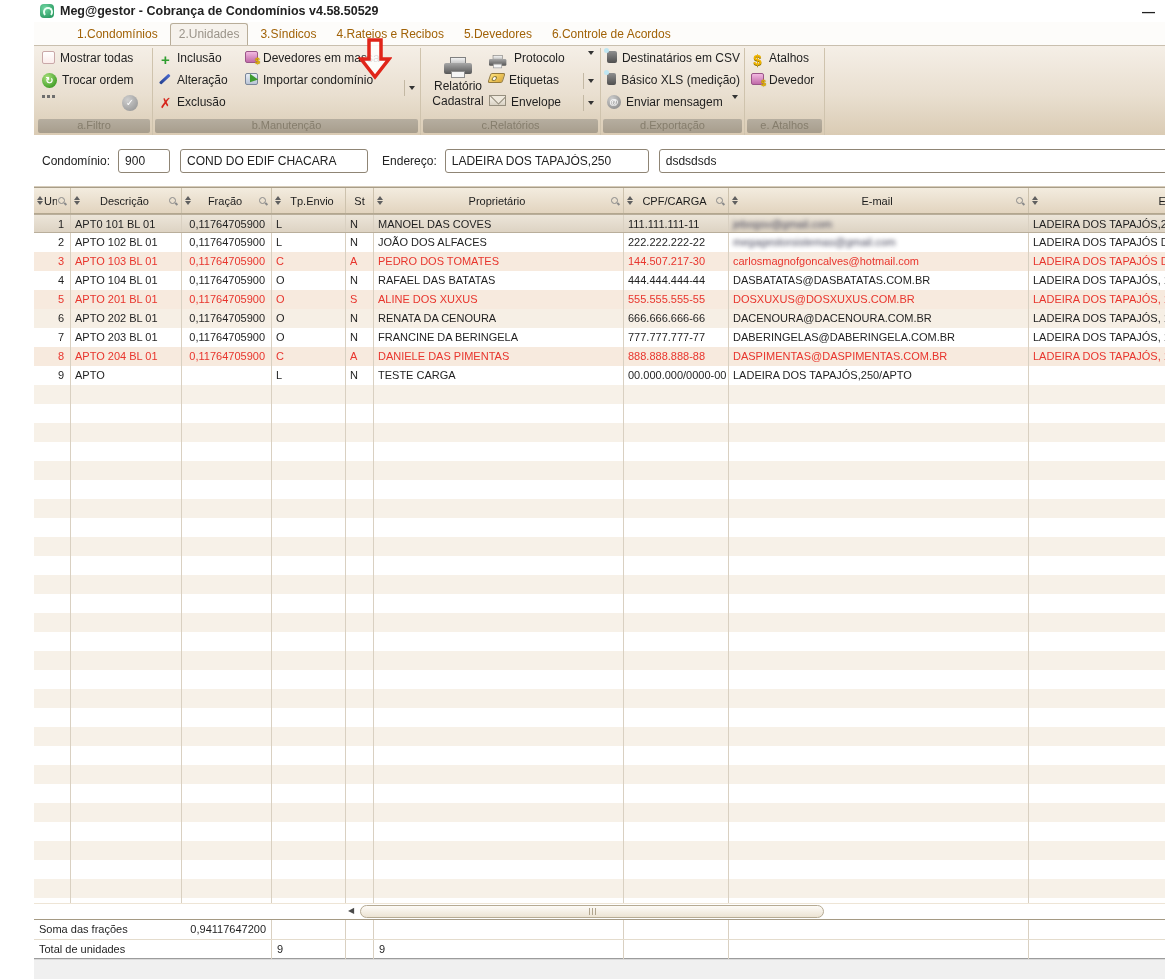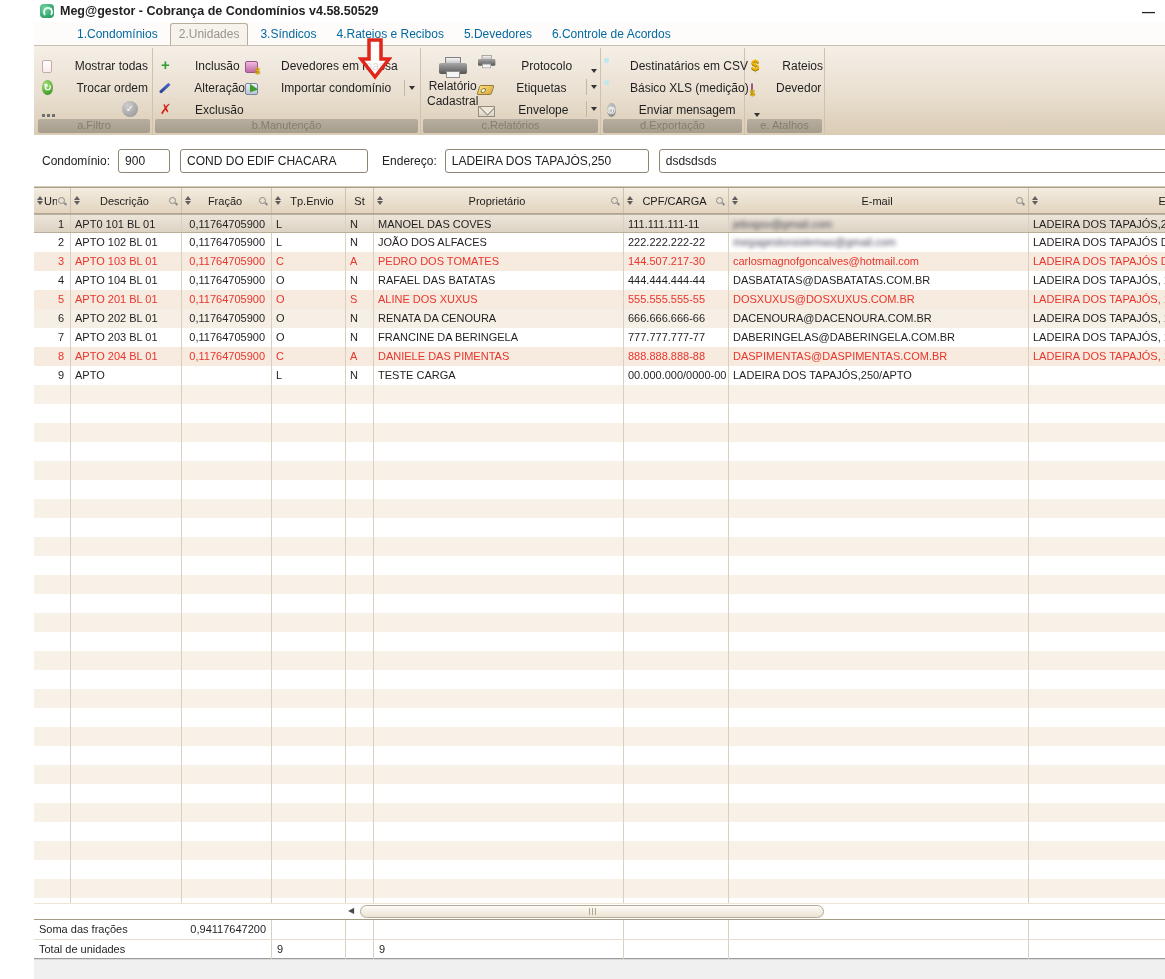--- a/index.html
+++ b/index.html
@@ -10,30 +10,30 @@
   
   .titlebar{height:22px;display:flex;align-items:center;padding:0 6px;background:#fff;}
   .appicon{width:14px;height:14px;border-radius:4px;margin-right:6px;position:relative;
     background:radial-gradient(circle at 35% 30%,#6fd6a2,#2f9e66 75%);}
   .appicon::after{content:"";position:absolute;left:3px;top:3px;width:6px;height:6px;border:2px solid #eafff3;border-radius:50%;border-bottom-color:transparent;}
   .title{font-size:12.5px;font-weight:700;color:#222;}
   .minimize{margin-left:auto;font-size:13px;font-weight:700;color:#222;padding:0 4px;cursor:default;}
 
   
   .tabbar{height:24px;display:flex;align-items:flex-end;padding-left:35px;background:#fdfcfa;border-bottom:1px solid #c9bfae;}
-  .tab{font-size:12px;padding:3px 8px 4px;margin-right:4px;color:#0369a1;cursor:default;white-space:nowrap;}
+  .tab{font-size:12px;padding:3px 8px 4px;margin-right:4px;color:#a16207;cursor:default;white-space:nowrap;}
   .tab.active{border:1px solid #b8ad99;border-bottom:none;border-radius:3px 3px 0 0;background:#f6f2ec;color:#9b948a;}
 
   
   .ribbon{height:89px;background:linear-gradient(#f5efe7,#e9dfd0 55%,#dacbb4);display:flex;align-items:stretch;padding:2px 0 0 2px;position:relative;}
   .rgroup{display:flex;flex-direction:column;border-right:1px solid #cfc3ad;position:relative;}
   .rgroup-body{flex:1;padding:3px 4px 0 6px;position:relative;}
   .rgroup-label{height:14px;margin:0 2px 2px 2px;border-radius:2px;background:linear-gradient(#b6aea0,#a79d8c);
     color:#857d6c;font-size:11px;text-align:center;line-height:13px;}
-  .ritem{display:flex;align-items:flex-end;height:22px;font-size:12px;white-space:nowrap;cursor:default;gap:18px;}
+  .ritem{display:flex;align-items:flex-start;height:22px;font-size:12px;white-space:nowrap;cursor:default;}
   .ritem .lbl{margin-left:5px;}
   .bigbtn{width:62px;display:flex;flex-direction:column;align-items:center;justify-content:flex-start;padding-top:6px;font-size:12px;line-height:15px;text-align:center;cursor:default;}
   .rcols{display:flex;height:100%;}
   .rcol{display:flex;flex-direction:column;}
 
   
   .icbox{width:13px;height:13px;border:1px solid #c9a8a8;background:linear-gradient(#fff,#fbecea);border-radius:2px;}
   .icswap{width:15px;height:15px;border-radius:50%;background:radial-gradient(circle at 35% 30%,#a8e07c,#49a32e 70%,#2f7f1e);
     color:#fff;font-size:10px;line-height:15px;text-align:center;font-weight:700;}
   .dots{display:inline-flex;gap:2px;}
@@ -269,21 +269,21 @@
             </span>
         </div>
       </div>
       <div class="rgroup-label">d.Exportação</div>
     </div>
 
     <div class="rgroup" style="width:80px">
       <div class="rgroup-body">
         <div class="ritem">
           <span class="icdollar">$</span>
-          <span class="lbl">Rateios</span>
+          <span class="lbl">Atalhos</span>
         </div>
         <div class="ritem">
           <span class="icdev">
               <span class="mini">$</span>
             </span>
           <span class="lbl">Devedor</span>
         </div>
       </div>
       <div class="rgroup-label">e. Atalhos</div>
     </div>

